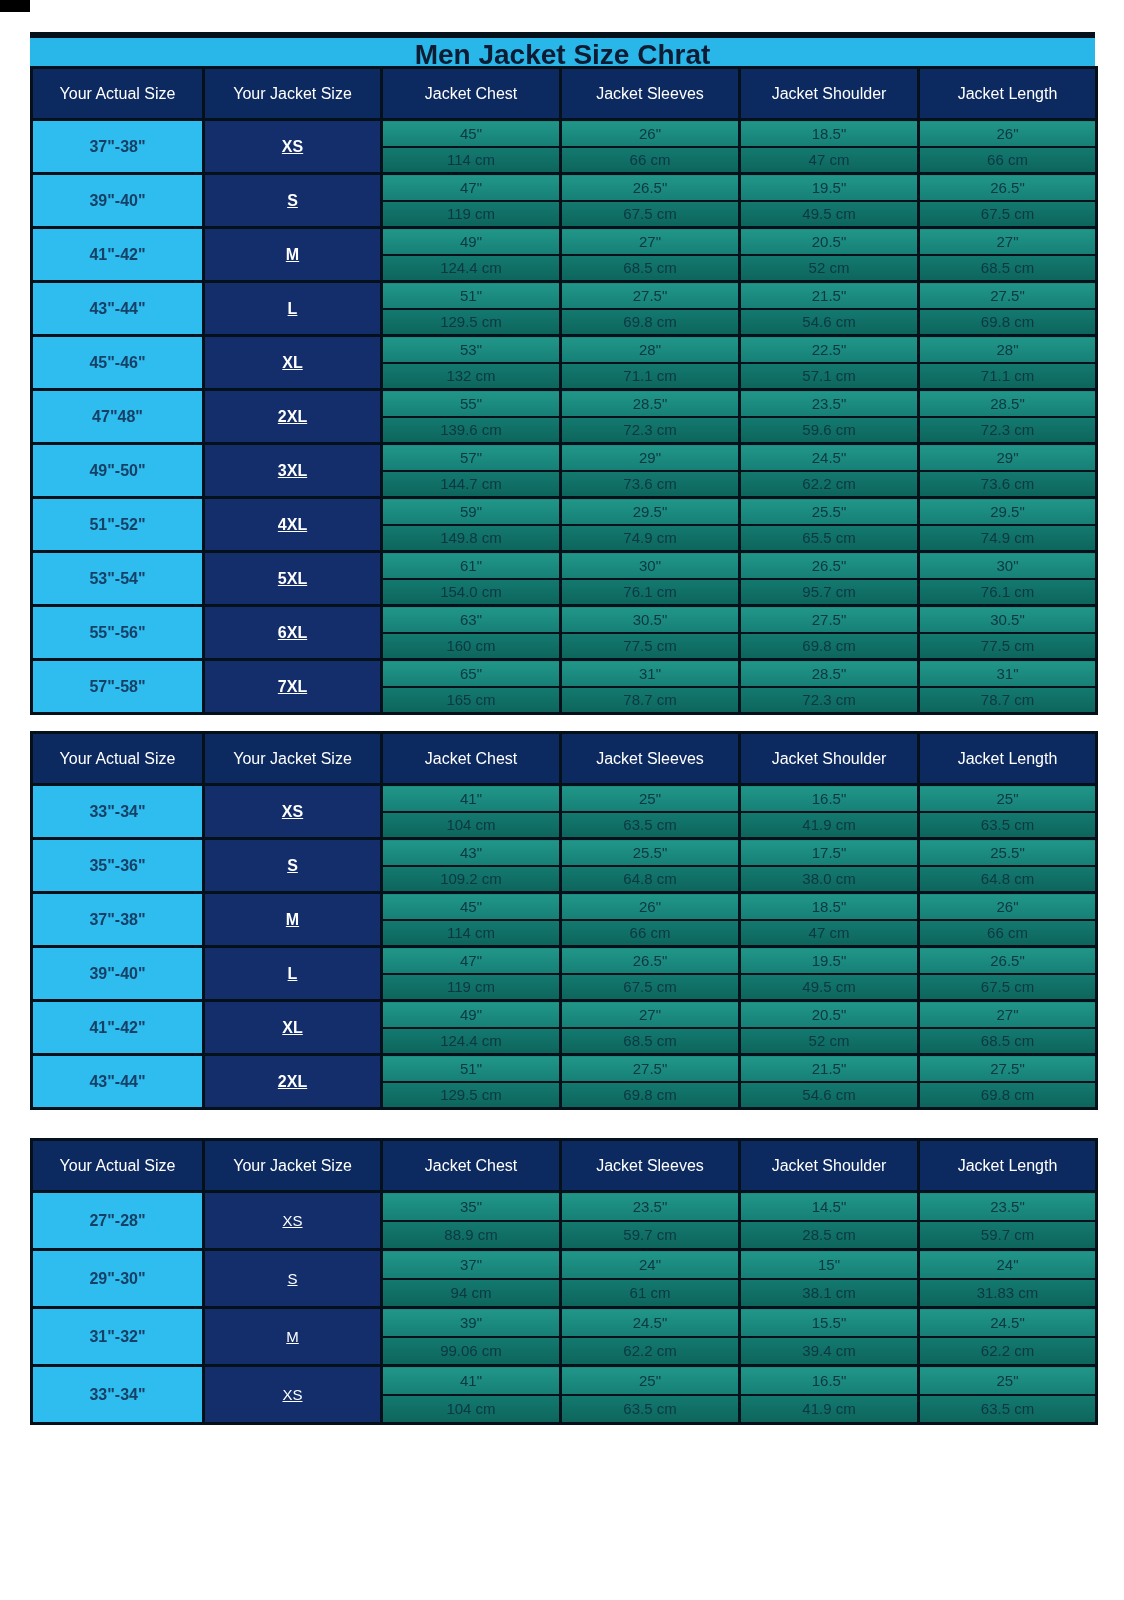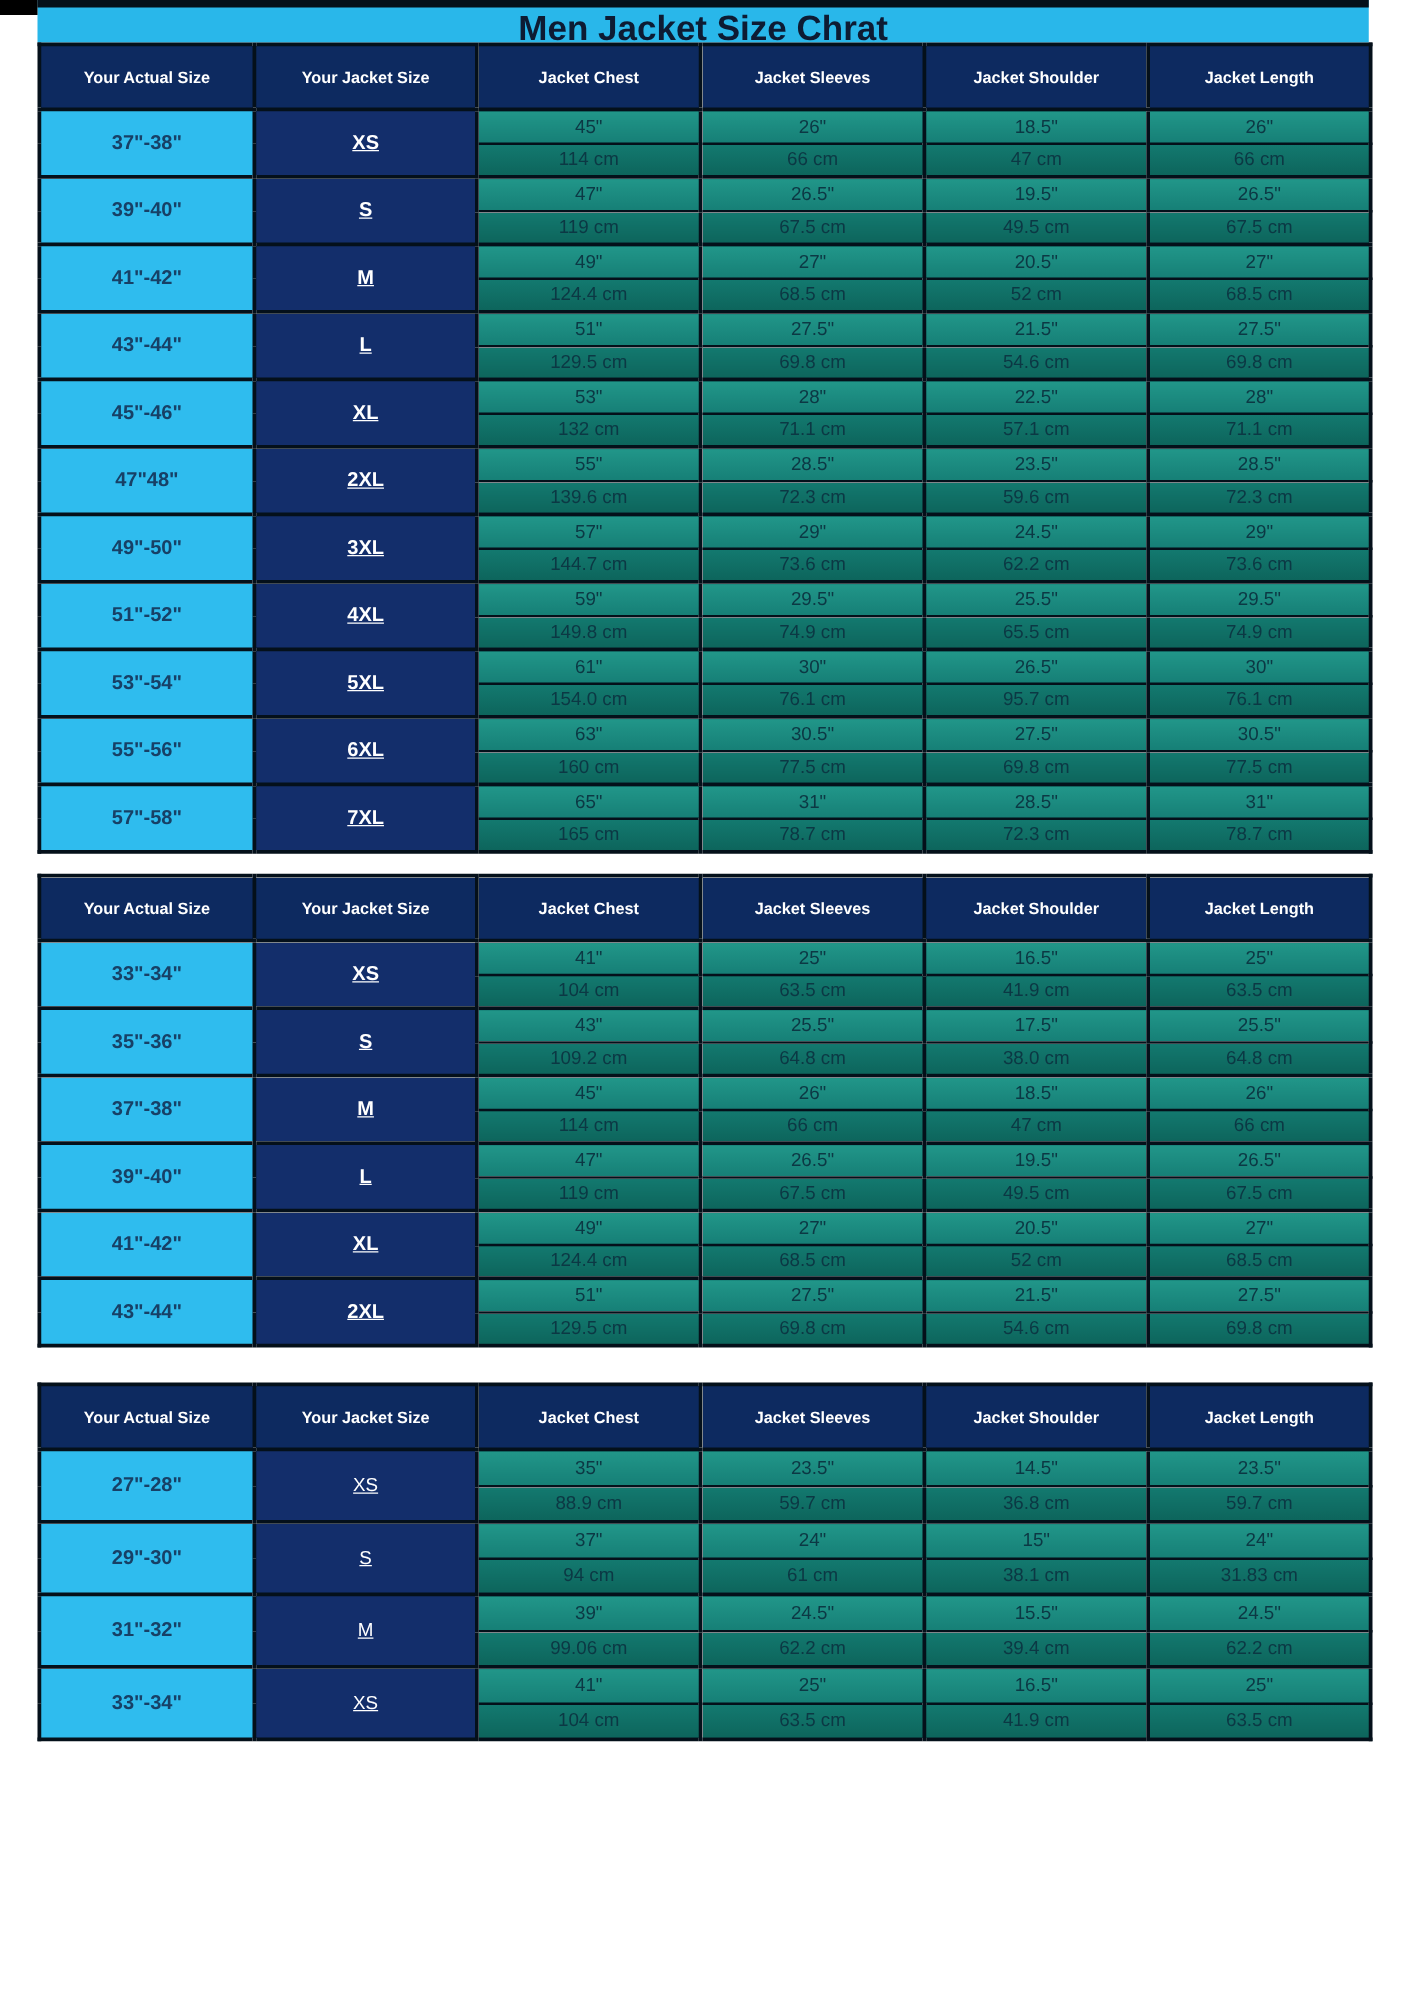--- a/index.html
+++ b/index.html
@@ -40,20 +40,21 @@
   section.chart { width: 1065px; }
   .chart-title {
     background: var(--title-band);
     color: var(--title-text);
     font-weight: bold;
     font-size: 28px;
     text-align: center;
     height: 34px;
     line-height: 34px;
     border-top: 2px solid var(--border);
+    margin-top: 32px;
   }
   section.men .chart-title { border-top-width: 6px; }
   .gap1 { height: 16px; }
   .gap2 { height: 28px; }
   table {
     border-collapse: collapse;
     table-layout: fixed;
     width: 1065px;
     border: 3px solid var(--border);
   }
@@ -61,22 +62,22 @@
     border-left: 3px solid var(--border);
     padding: 0 4px;
     text-align: center;
     overflow: hidden;
     white-space: nowrap;
   }
   th:first-child, td.actual { border-left: none; }
   thead th {
     background: var(--header-bg);
     color: var(--header-text);
-    font-weight: bold;
-    font-size: 13px;
+    font-weight: normal;
+    font-size: 16px;
     height: 52px;
     border-bottom: 3px solid var(--border);
   }
   tr.group-start td { border-top: 3px solid var(--border); }
   tbody tr:first-child td { border-top: none; }
   td.actual {
     background: var(--actual-cell);
     color: var(--actual-text);
     font-weight: 600;
     font-size: 16px;
@@ -426,21 +427,21 @@
             <td class="actual" rowspan="2">27"-28"</td>
             <td class="size" rowspan="2">XS</td>
             <td class="val in">35"</td>
             <td class="val in">23.5"</td>
             <td class="val in">14.5"</td>
             <td class="val in">23.5"</td>
           </tr>
           <tr>
             <td class="val cm">88.9 cm</td>
             <td class="val cm">59.7 cm</td>
-            <td class="val cm">36.8 cm</td>
+            <td class="val cm">28.5 cm</td>
             <td class="val cm">59.7 cm</td>
           </tr>
           <tr class="group-start">
             <td class="actual" rowspan="2">29"-30"</td>
             <td class="size" rowspan="2">S</td>
             <td class="val in">37"</td>
             <td class="val in">24"</td>
             <td class="val in">15"</td>
             <td class="val in">24"</td>
           </tr>

